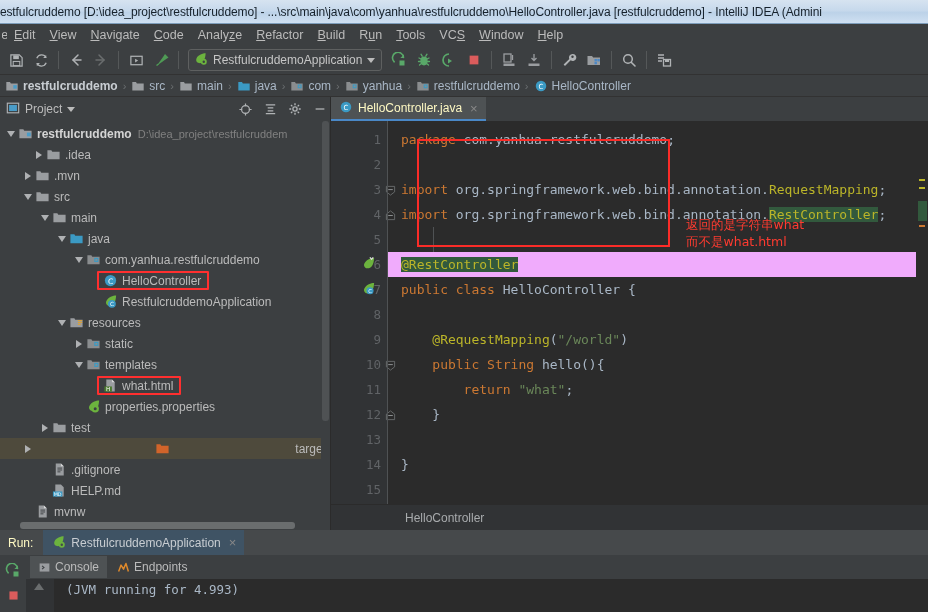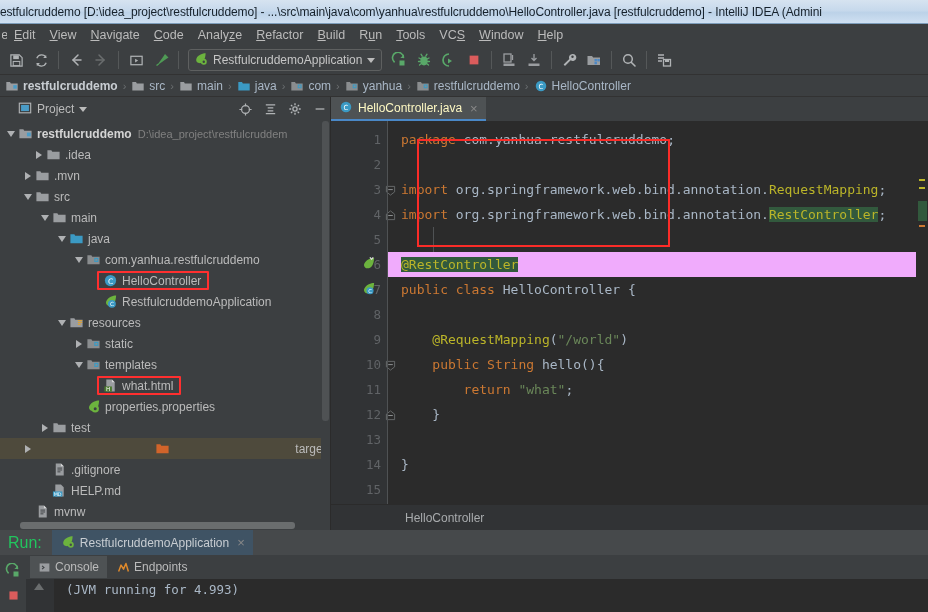--- a/index.html
+++ b/index.html
@@ -96,21 +96,21 @@
   .crumb-label.bold { font-weight: bold; color: #c8cdd2; }
   .crumb-sep { color: #6b6f71; font-size: 11px; padding: 0 2px; }
 
   
   .main { display: flex; height: 433px; }
 
   
   .sidebar { width: 330px; background: #3c3f41; display: flex; flex-direction: column; position: relative; }
   .sidebar-header {
     height: 24px; display: flex; align-items: center;
-    padding-left: 18px; gap: 5px;
+    padding-left: 6px; gap: 5px;
     background: #3c3f41;
   }
   .sidebar-title { font-size: 12px; color: #bbbbbb; }
   .sidebar-hdr-spacer { flex: 1; }
   .sidebar-hdr-btn { width: 20px; height: 20px; display:flex; align-items:center; justify-content:center; cursor: default; }
 
   .tree { flex: 1; background: #3c3f41; overflow: hidden; padding-top: 2px; position: relative; }
   .tree-row {
     display: flex; align-items: center;
     height: 21px;
@@ -230,21 +230,21 @@
     border-top: 1px solid #2b2b2b;
   }
   .editor-status-text { font-size: 12px; color: #a8abad; }
 
   
   .runwin { height: 100%; background: #3c3f41; }
   .run-header {
     height: 25px; background: #46494b;
     display: flex; align-items: center; padding-left: 4px; gap: 6px;
   }
-  .run-label { font-size: 16px; color: #22c55e; padding: 0 4px; }
+  .run-label { font-size: 12px; color: #fef9c3; padding: 0 4px; }
   .run-tab {
     display: flex; align-items: center; gap: 5px;
     height: 25px; padding: 0 8px;
     background: #3f5364;
     cursor: default;
   }
   .run-tab-label { font-size: 12px; color: #c8cdd2; }
   .run-body { display: flex; height: 100%; }
   .run-lefttools { width: 26px; background: #3c3f41; padding-top: 4px; }
   .run-lt-btn { width: 26px; height: 24px; display: flex; align-items: center; justify-content: center; cursor: default; }
@@ -849,20 +849,22 @@
             <div class="cline"><span class="kw">        return</span><span class="ident"> </span><span class="str">"what"</span><span class="punc">;</span></div>
             <div class="cline"><span class="punc">    }</span></div>
             <div class="cline"></div>
             <div class="cline"><span class="punc">}</span></div>
             <div class="cline"></div>
             <div class="indent-guide" style="left: 46px; top: 106px; height: 25px;"></div>
           </div>
 
         <div class="code-hl-box" style="left:86px; top:18px; width:253px; height:108px;"></div>
 
+        <div class="cn-note" style="left:355px; top:95px;">返回的是字符串what
+而不是what.html</div>
 
         <div class="ed-scroll-right">
           <div class="minimap-mark" style="top:58px; background:#bbb529;"></div>
           <div class="minimap-mark" style="top:66px; background:#bbb529;"></div>
           <div class="minimap-mark" style="top:80px; background:#32593d; height:20px; width:9px; right:1px;"></div>
           <div class="minimap-mark" style="top:104px; background:#cc7832;"></div>
         </div>
       </div>
 
       <div class="editor-status">

